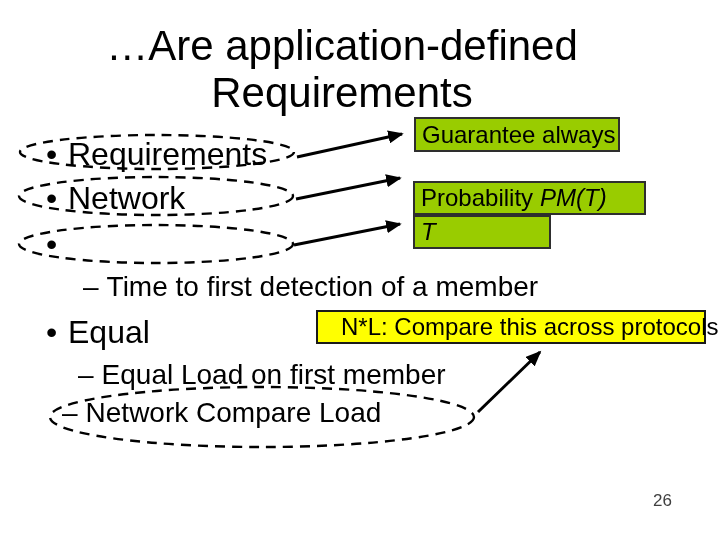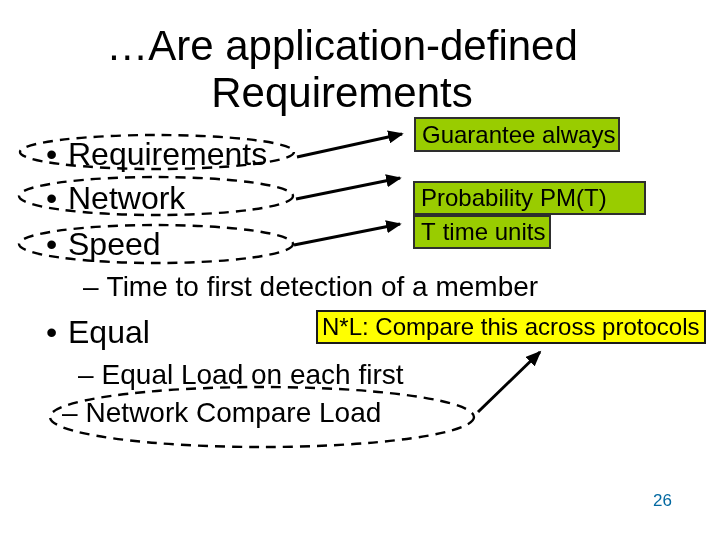--- a/index.html
+++ b/index.html
@@ -14,23 +14,23 @@
          font-size:42px;line-height:47px;color:var(--ink);}
   .title span{display:block;}
   .row{position:absolute;display:flex;align-items:flex-start;white-space:nowrap;}
   .l1{font-size:32px;line-height:34px;}
   .l1 .bullet{width:22px;flex:none;}
   .l2{font-size:28px;line-height:30px;}
   .l2 .dash{flex:none;margin-right:8px;}
   .callout{position:absolute;display:flex;align-items:center;white-space:nowrap;
            font-size:24px;line-height:26px;color:var(--ink);}
   .green{background:var(--green-fill);border:2px solid var(--green-border);padding:0 6px;}
-  .yellow{background:var(--yellow-fill);border:2px solid var(--yellow-border);padding:0 4px;}
-  .it{}
-  .page-num{position:absolute;top:491px;left:653px;font-size:17px;color:#0369a1;}
+  .yellow{background:var(--yellow-fill);border:2px solid var(--yellow-border);padding:0 23px;}
+  .it{font-style:italic;}
+  .page-num{position:absolute;top:491px;left:653px;font-size:17px;color:#404040;}
   svg.overlay{position:absolute;inset:0;pointer-events:none;}
 </style>
 </head>
 <body>
 
 <div class="slide">
 
   <div class="title">
     <span>…Are application-defined</span>
     <span>Requirements</span>
@@ -41,57 +41,55 @@
     <span>Requirements</span>
   </div>
 
   <div class="row l1" style="top:181px;left:46px;">
     <span class="bullet">•</span>
     <span>Network</span>
   </div>
 
   <div class="row l1" style="top:227px;left:46px;">
     <span class="bullet">•</span>
-    <span>Speed</span>
   </div>
 
   <div class="row l2" style="top:272px;left:83px;">
     <span class="dash">–</span>
     <span>Time to first detection of a member</span>
   </div>
 
   <div class="row l1" style="top:315px;left:46px;">
     <span class="bullet">•</span>
     <span>Equal</span>
   </div>
 
   <div class="row l2" style="top:360px;left:78px;">
     <span class="dash">–</span>
-    <span>Equal Load on each first</span>
+    <span>Equal Load on first member</span>
   </div>
 
   <div class="row l2" style="top:398px;left:62px;">
     <span class="dash">–</span>
     <span>Network Compare Load</span>
   </div>
 
   <div class="callout green" style="left:414px;top:117px;width:206px;height:35px;">
     <span>Guarantee always</span>
   </div>
 
   <div class="callout green" style="left:413px;top:169px;width:233px;height:34px;margin-top:12px;">
     <span>Probability</span>
     <span style="width:7px;flex:none;"></span>
     <span class="it">PM(T)</span>
   </div>
 
   <div class="callout green" style="left:413px;top:215px;width:138px;height:34px;">
     <span class="it">T</span>
     <span style="width:7px;flex:none;"></span>
-    <span>time units</span>
   </div>
 
   <div class="callout yellow" style="left:316px;top:310px;width:390px;height:34px;">
     <span>N*L: Compare this across protocols</span>
   </div>
 
   <svg class="overlay" width="720" height="540" viewBox="0 0 720 540">
     <defs>
       <marker id="ah" markerUnits="strokeWidth" markerWidth="5.5" markerHeight="4.4" refX="4.6" refY="2.2" orient="auto">
         <path d="M0,0 L5.2,2.2 L0,4.4 z" fill="#000000"></path>

